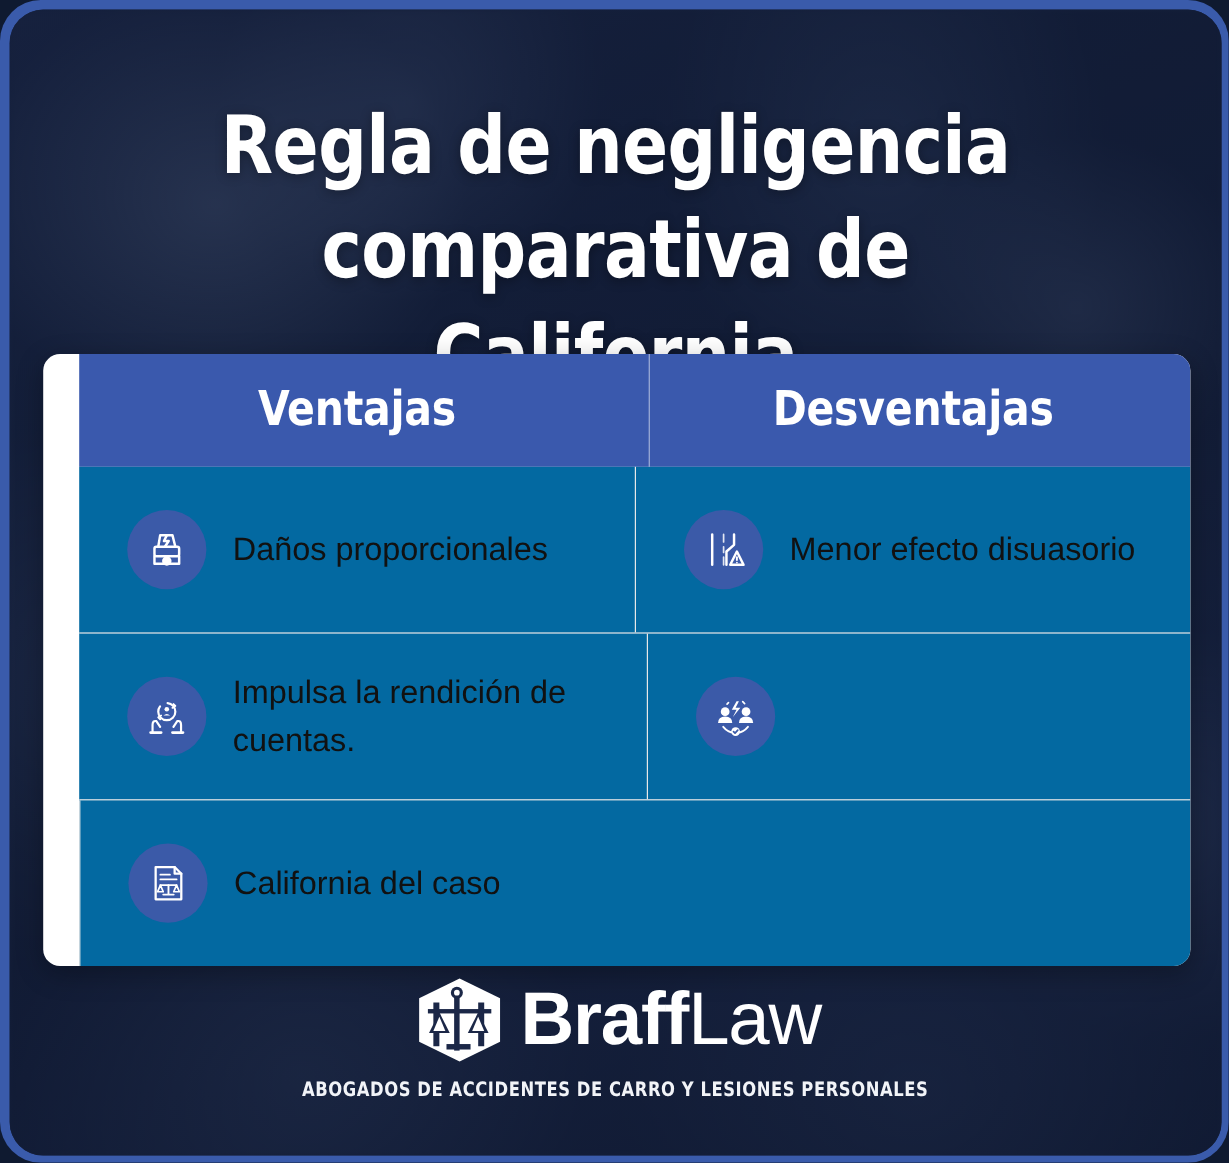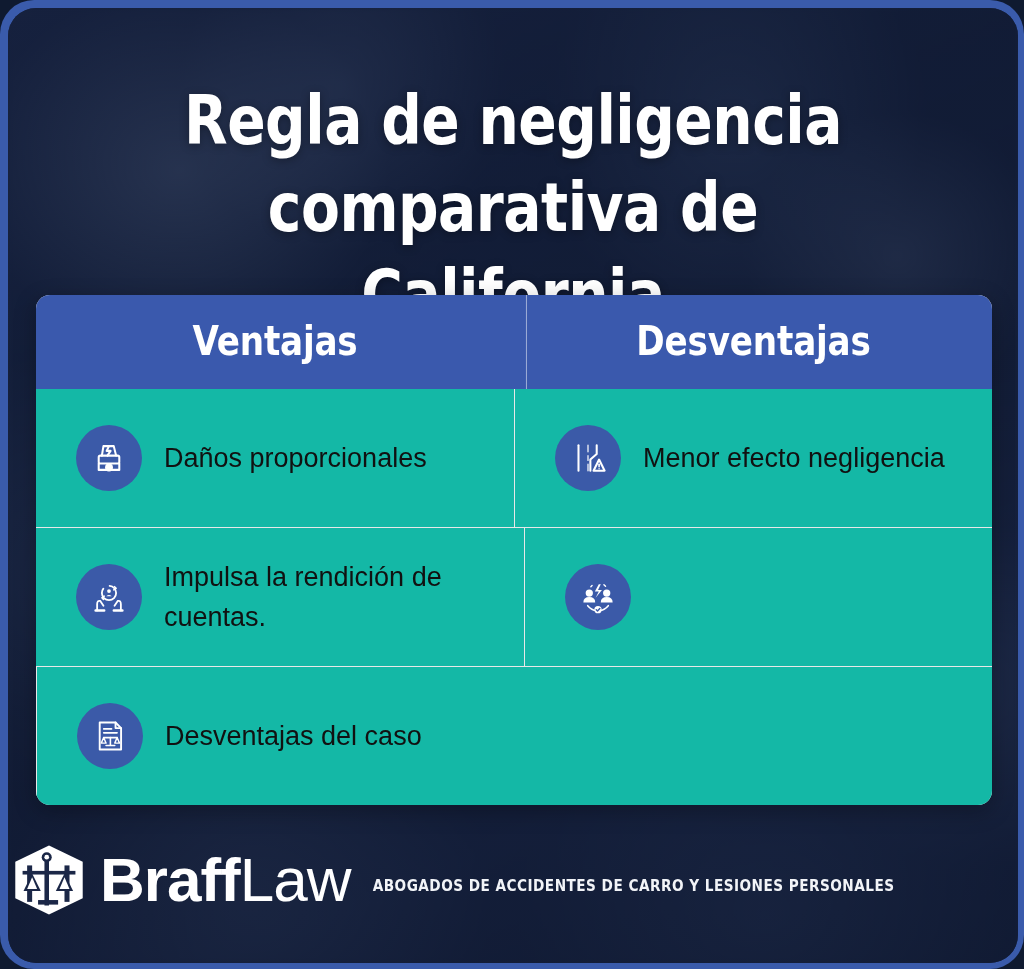--- a/index.html
+++ b/index.html
@@ -67,37 +67,38 @@
 
   
   .table-card {
     position:absolute;
     left:28px; top:287px;
     width:956px;
     border-radius:14px;
     overflow:hidden;
     background:#ffffff;
     box-shadow:0 6px 22px rgba(0,0,0,.28);
+    padding-left:30px;
   }
   .thead { display:flex; background:#3a59ad; }
   .th {
     flex:1 1 50%;
     text-align:center;
     color:#ffffff;
     font-family:"DejaVu Sans Condensed","Liberation Sans", sans-serif;
     font-weight:bold;
     font-size:40px;
     line-height:1;
     padding:26px 0 28px;
     letter-spacing:-.2px;
     transform:scaleX(.95);
   }
   .th.right { border-left:1px solid rgba(255,255,255,.55); }
 
-  .tbody { background:#14b8a6; }
+  .tbody { background:#0369a1; }
   .trow { display:flex; }
   .trow + .trow { border-top:1px solid #e8e8e8;gap:20px; }
   .cell {
     flex:1 1 50%;
     display:flex;
     align-items:center;
     gap:22px;
     padding:24px 22px 24px 40px;
     min-height:138px;
   }
@@ -117,21 +118,21 @@
     font-size:27px;
     line-height:1.50;
     font-family:"Liberation Sans", sans-serif;
     font-weight:400;
   }
 
   
   .logo-block {
     position:absolute;
     left:0; right:0; bottom:46px;
-    display:flex; flex-direction:row; align-items:center;
+    display:flex; flex-direction:column; align-items:center;
   }
   .logo-row { display:flex; align-items:center; gap:10px; }
   .logo-mark { width:82px; height:74px; display:block; }
   .logo-word {
     color:#ffffff;
     font-size:62px;
     line-height:1;
     letter-spacing:-1px;
     white-space:nowrap;
   }
@@ -187,21 +188,21 @@
               <span class="icon-circle">
                 <svg viewBox="0 0 48 48" fill="none" stroke="#ffffff" stroke-width="2.6" stroke-linecap="round" stroke-linejoin="round">
                   <path d="M12 8 L12 40"></path>
                   <path d="M24 8 L24 16 M24 21 L24 27 M24 32 L24 40" stroke-width="1.8" opacity=".85"></path>
                   <path d="M35 8 L35 19 L27 26 L27 40"></path>
                   <path d="M31 40 L38 26 L45 40 Z" fill="none"></path>
                   <path d="M38 32 L38 35" stroke-width="2"></path>
                   <circle cx="38" cy="37.6" r=".9" fill="#ffffff" stroke="none"></circle>
                 </svg>
               </span>
-              <span class="cell-label">Menor efecto negligencia</span>
+              <span class="cell-label">Menor efecto disuasorio</span>
             </div>
           </div>
 
           <div class="trow">
             <div class="cell left">
               <span class="icon-circle">
                 <svg viewBox="0 0 48 48" fill="none" stroke="#ffffff" stroke-width="2.3" stroke-linecap="round" stroke-linejoin="round">
                   <circle cx="24" cy="19" r="9" stroke-dasharray="34 9"></circle>
                   <path d="M31 11 L33 13 L30 15" stroke-width="2"></path>
                   <path d="M17 27 L15 25 L18 23" stroke-width="2"></path>
@@ -237,21 +238,21 @@
                 <svg viewBox="0 0 48 48" fill="none" stroke="#ffffff" stroke-width="2.4" stroke-linecap="round" stroke-linejoin="round">
                   <path d="M11 7 L31 7 L38 14 L38 41 L11 41 Z"></path>
                   <path d="M31 7 L31 14 L38 14"></path>
                   <path d="M16 15 L26 15 M16 20 L33 20" stroke-width="2"></path>
                   <path d="M16 26 L33 26" stroke-width="2"></path>
                   <path d="M24.5 26 L24.5 36 M19 36 L30 36" stroke-width="2"></path>
                   <path d="M16 26 L13 33 L19 33 Z" stroke-width="1.8"></path>
                   <path d="M33 26 L30 33 L36 33 Z" stroke-width="1.8"></path>
                 </svg>
               </span>
-              <span class="cell-label">Desventajas del caso</span>
+              <span class="cell-label">California del caso</span>
             </div>
           </div>
 
         </div>
       </div>
 
       <div class="logo-block">
         <div class="logo-row">
           <svg class="logo-mark" viewBox="0 0 90 80">
             <path d="M45 2 L82 20 L82 60 L45 78 L8 60 L8 20 Z" fill="#ffffff"></path>

